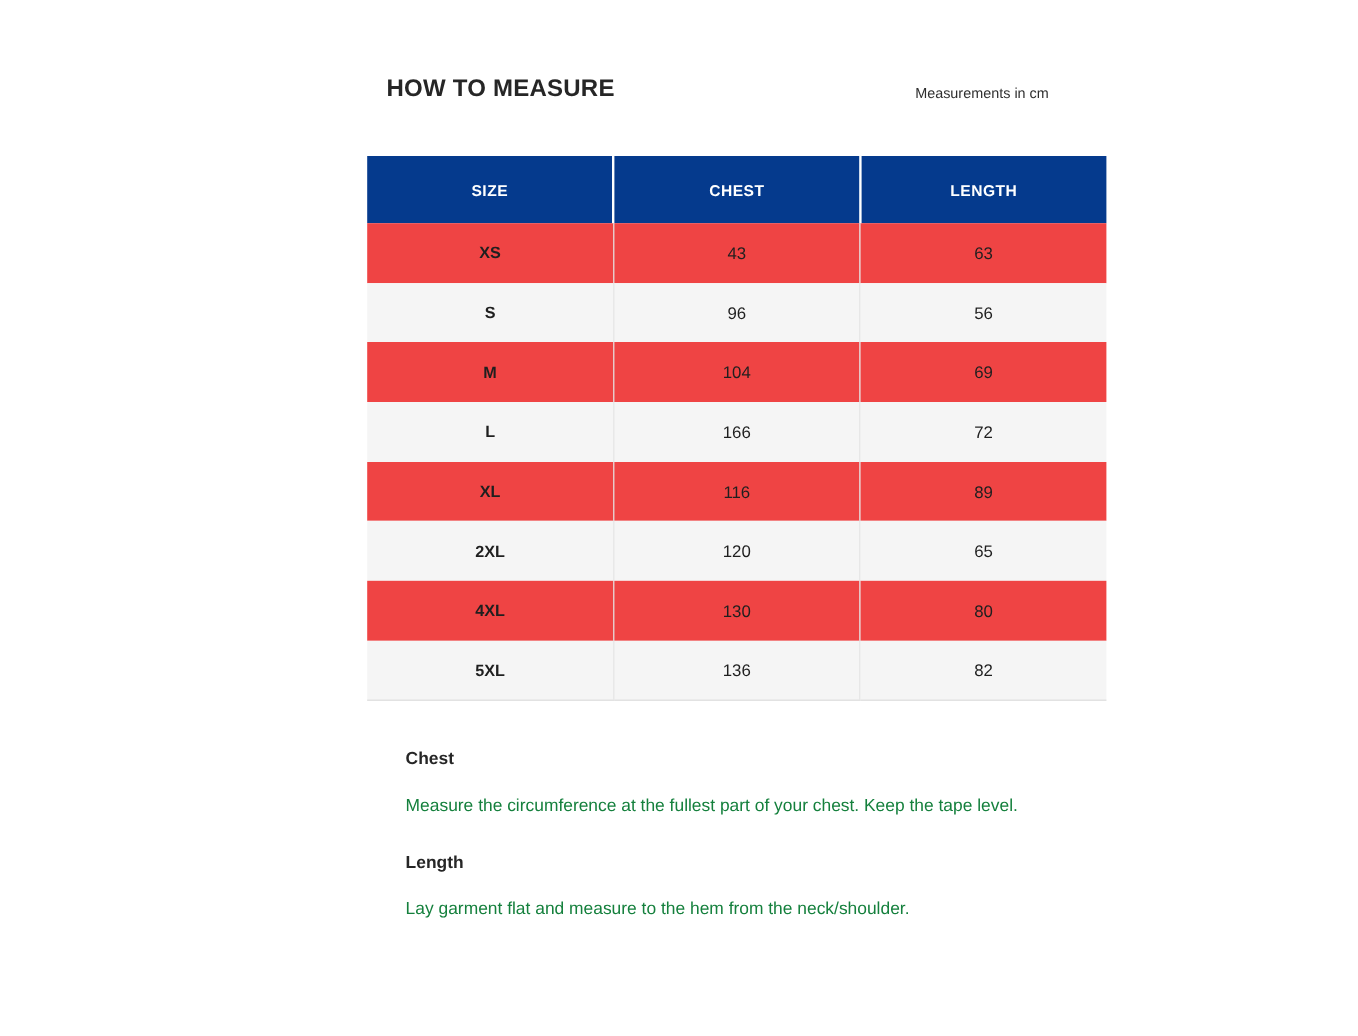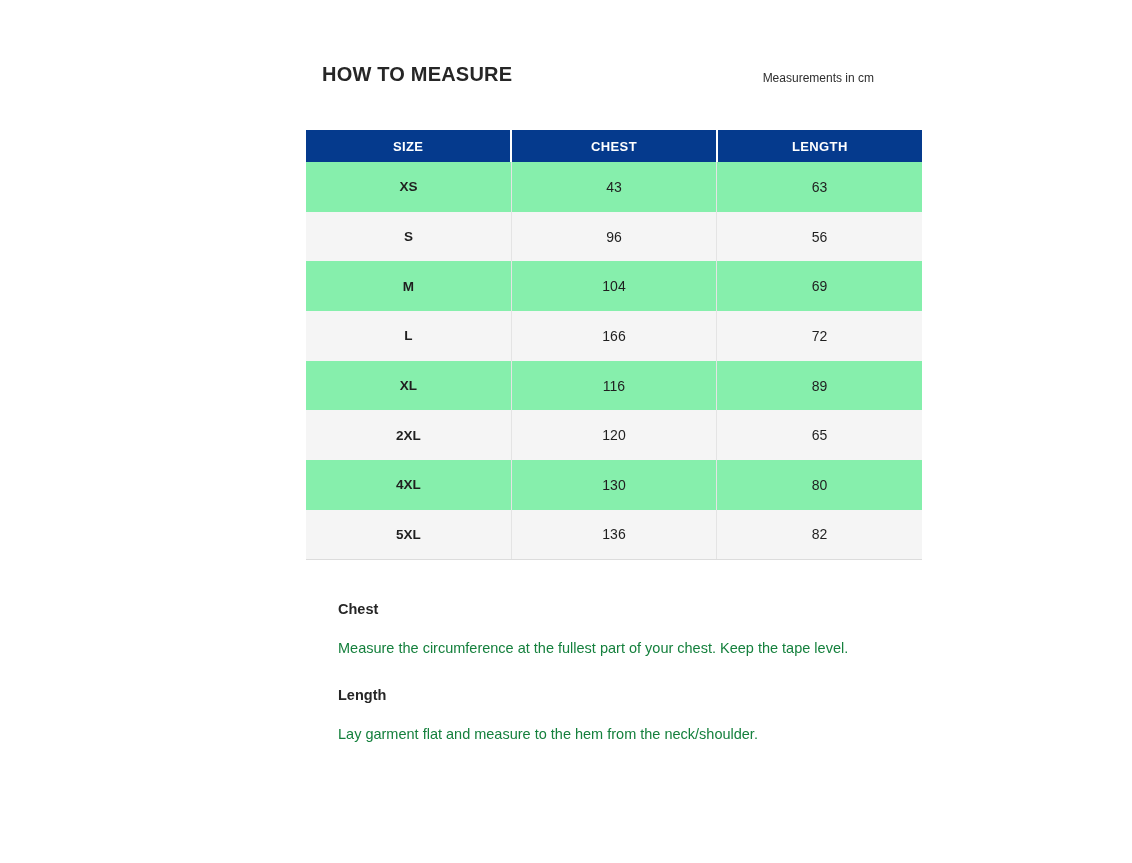--- a/index.html
+++ b/index.html
@@ -42,32 +42,32 @@
     width: 616px;
     border-collapse: collapse;
     table-layout: fixed;
   }
   table.size-chart thead th {
     background: #053a8d;
     color: #ffffff;
     font-size: 13px;
     font-weight: 700;
     letter-spacing: 0.4px;
-    height: 32px;
+    height: 56px;
     text-align: center;
     vertical-align: middle;
   }
   table.size-chart thead th + th { border-left: 2px solid #ffffff; }
   table.size-chart tbody td {
     height: 49.7px;
     text-align: center;
     vertical-align: middle;
     font-size: 14px;
     color: #1f1f1f;
-    background: #86efac;
+    background: #ef4444;
   }
   table.size-chart tbody td + td { border-left: 1px solid #e4e4e4; }
   table.size-chart tbody tr:nth-child(even) td { background: #f5f5f5; }
   table.size-chart tbody tr:last-child td { border-bottom: 1px solid #dcdcdc; }
   table.size-chart tbody td.size-cell { font-weight: 700; font-size: 13.5px; }
   .notes { margin-top: 38px; }
   .note + .note { margin-top: 24px; }
   .note-label {
     font-weight: 700;
     font-size: 14.5px;

